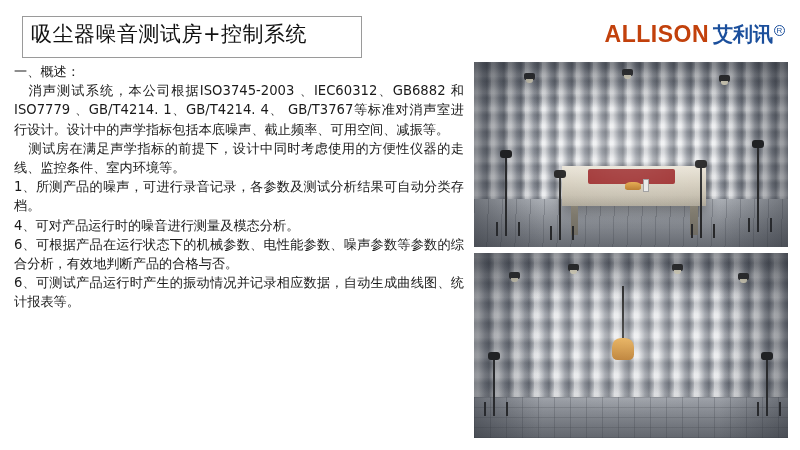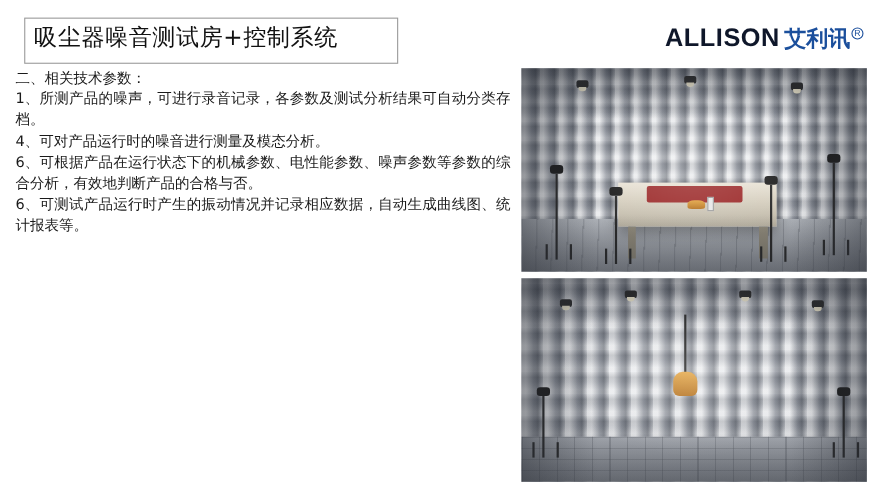--- a/index.html
+++ b/index.html
@@ -50,32 +50,32 @@
     position: absolute;
     right: 16px;
     top: 16px;
     display: flex;
     align-items: flex-end;
     height: 30px;
   }
   .logo-word {
     font-size: 23px;
     font-weight: bold;
-    color: #0f172a;
+    color: #c2410c;
     letter-spacing: 0.5px;
     font-family: "Liberation Sans", sans-serif;
     line-height: 1;
   }
   .logo-cn {
     font-size: 20px;
     font-weight: bold;
     color: #1b4f9c;
     margin-left: 4px;
     line-height: 1;
-    font-family: Liberation Sans, sans-serif;
+    font-family: Liberation Mono, monospace;
   }
   .logo-reg {
     font-size: 8px;
     color: #1b4f9c;
     position: relative;
     top: -10px;
     left: 1px;
     border: 1px solid #1b4f9c;
     border-radius: 50%;
     width: 9px;
@@ -293,21 +293,23 @@
   <div class="title-box"></div>
   <div class="title-text">吸尘器噪音测试房+控制系统</div>
 
   <div class="logo">
     <span class="logo-word">ALLISON</span>
     <span class="logo-cn">艾利讯</span>
     <span class="logo-reg">R</span>
   </div>
 
   <div class="body-col">
-    <p>二、相关技术参数：</p>
+    <p>一、概述：</p>
+    <p class="indent">消声测试系统，本公司根据ISO3745-2003 、IEC60312、GB6882 和ISO7779 、GB/T4214. 1、GB/T4214. 4、 GB/T3767等标准对消声室进行设计。设计中的声学指标包括本底噪声、截止频率、可用空间、减振等。</p>
+    <p class="indent">测试房在满足声学指标的前提下，设计中同时考虑使用的方便性仪器的走线、监控条件、室内环境等。</p>
     <p>1、所测产品的噪声，可进行录音记录，各参数及测试分析结果可自动分类存档。</p>
     <p>4、可对产品运行时的噪音进行测量及模态分析。</p>
     <p>6、可根据产品在运行状态下的机械参数、电性能参数、噪声参数等参数的综合分析，有效地判断产品的合格与否。</p>
     <p>6、可测试产品运行时产生的振动情况并记录相应数据，自动生成曲线图、统计报表等。</p>
   </div>
 
   <div class="photo" id="photo-top">
     <div class="foam foam-top"></div>
     <div class="floor-grid"></div>
 

